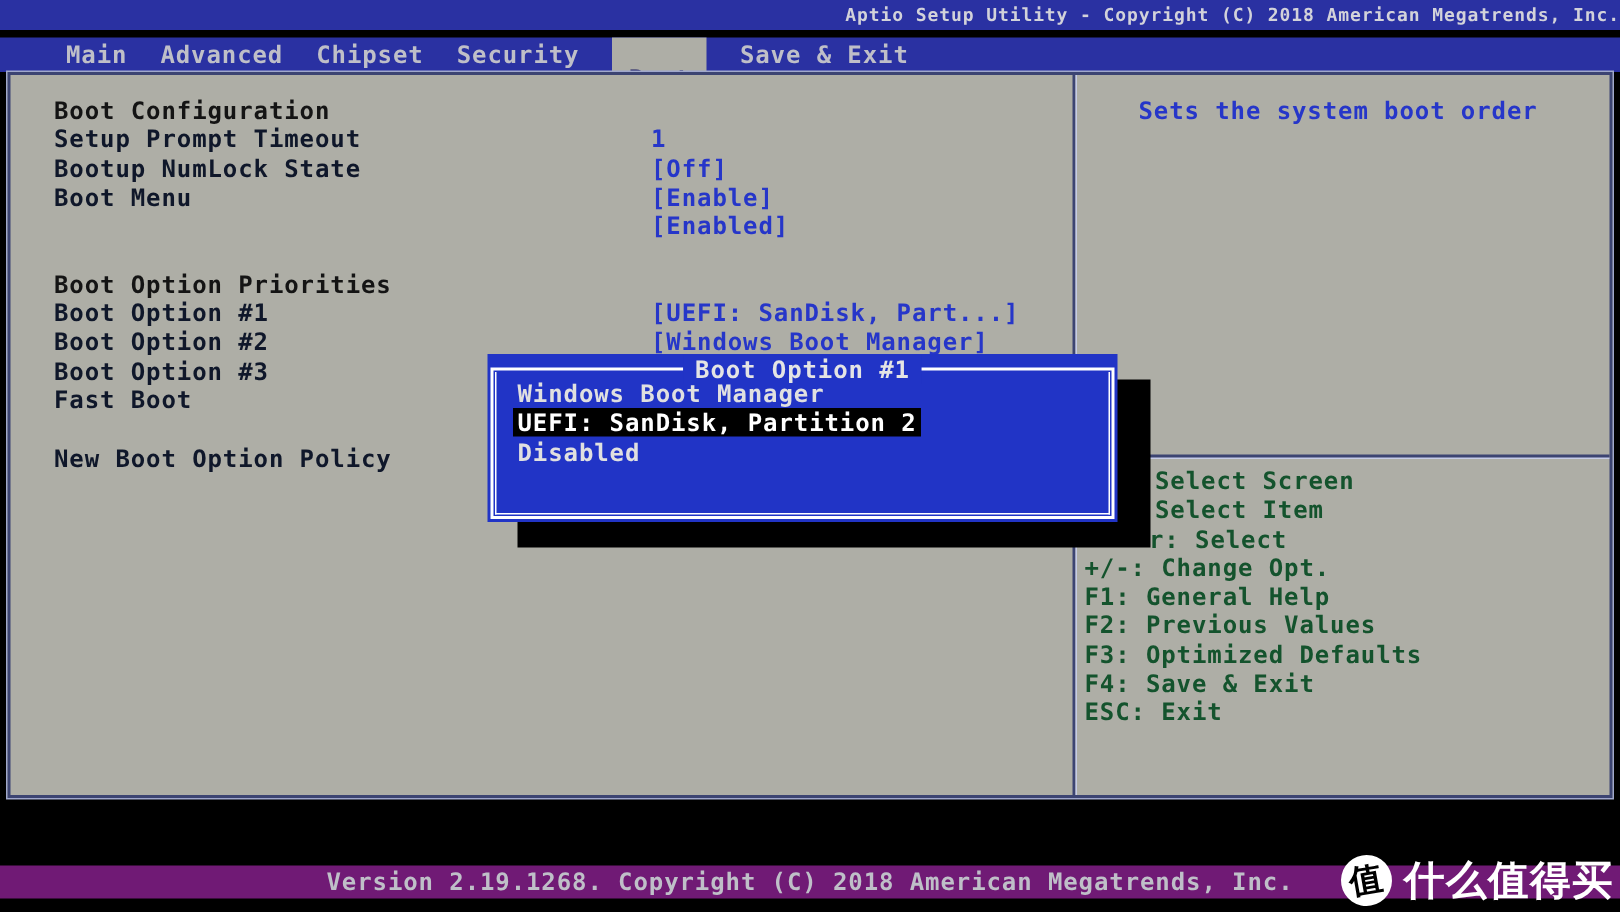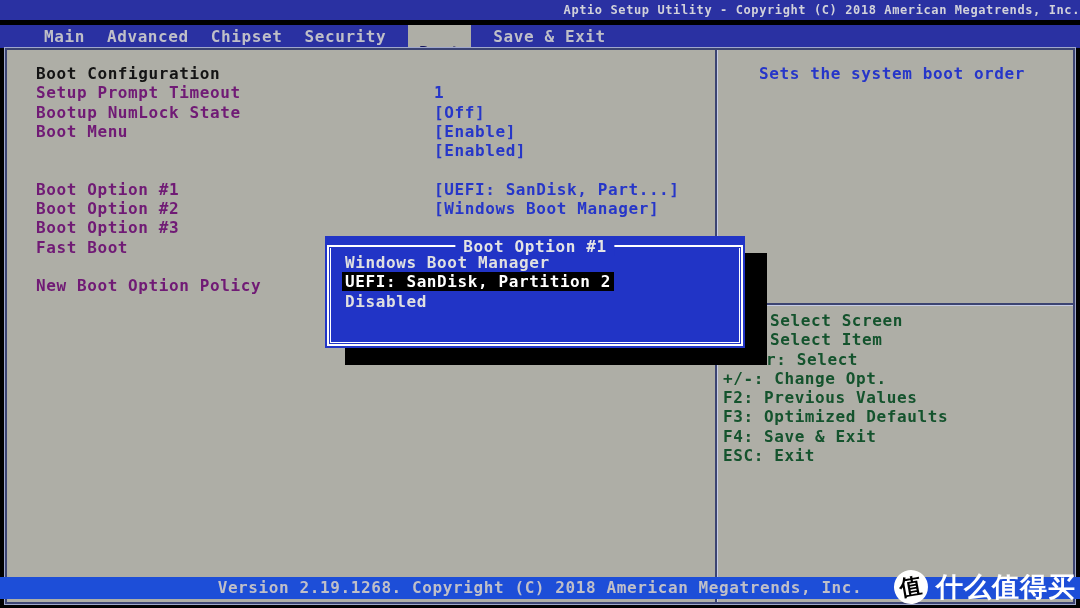--- a/index.html
+++ b/index.html
@@ -16,28 +16,28 @@
   }
   .tabbar{
     position:absolute;top:25px;left:0;width:100%;height:23px;background:#2a31a2;
     display:flex;align-items:stretch;padding-left:44px;gap:22px;box-sizing:border-box;
     font-size:16px;color:#bfbfc8;text-align:right;
   }
   .tab{line-height:23px;white-space:nowrap;}
   .tab.selected{background:#aeaea6;color:#16165e;padding:16px 11px;}
   
   .bodyarea{
-    position:absolute;top:48px;left:5px;width:1070px;height:556px;box-sizing:border-box;
+    position:absolute;top:48px;left:5px;width:1070px;height:484px;box-sizing:border-box;
     background:#aeaea6;border:2px solid #3c4472;box-shadow:0 0 0 1px #a0a8cc;
   }
   .vdivider{position:absolute;left:708px;top:0;height:100%;width:2px;background:#3c4472;}
   .vdivider::after{content:"";position:absolute;left:2px;top:0;height:100%;width:1px;background:#c6cce6;}
   .rows{position:absolute;top:14px;left:0;width:706px;font-size:16px;}
   .row{position:relative;height:19.3px;white-space:nowrap;}
-  .row .lbl{margin-left:29px;color:#701a75;}
+  .row .lbl{margin-left:29px;color:#0f172a;}
   .row.section .lbl{color:#141414;}
   .row .val{position:absolute;left:427px;top:0;color:#2636c9;}
   
   .help{position:absolute;left:711px;top:0;right:0;bottom:0;font-size:16px;}
   .help-desc{position:absolute;top:14px;left:5px;color:#2636c9;white-space:nowrap;margin-left:36px;}
   .hdivider{position:absolute;top:253px;left:0;width:100%;height:2px;background:#3c4472;border-bottom:1px solid #c6cce6;}
   .keys{position:absolute;top:261px;left:5px;margin:0;padding:0;list-style:none;color:#14532d;}
   .keys li{height:19.3px;white-space:nowrap;}
   .keys li:nth-child(1),.keys li:nth-child(2){margin-left:47px;}
   .keys li:nth-child(3){margin-left:43px;}
@@ -48,21 +48,21 @@
   .popup-frame-inner{position:absolute;left:1px;right:1px;top:1px;bottom:1px;border:1px solid #fff;border-top:none;}
   .popup-title{
     position:absolute;top:1px;left:50%;transform:translateX(-50%);
     background:#2134c6;padding:0 8px;font-size:16px;color:#e4e4e4;z-index:7;white-space:nowrap;
   }
   .popup-opts{position:absolute;top:17px;left:20px;right:6px;z-index:7;font-size:16px;color:#e0e0e0;}
   .popup-opt{height:19.3px;white-space:nowrap;}
   .popup-opt .sel{background:#000;color:#fff;padding:0 3px;margin-left:-3px;}
   
   .footerbar{
-    position:absolute;top:577px;left:0;width:100%;height:22px;background:#1d4ed8;
+    position:absolute;top:577px;left:0;width:100%;height:22px;background:#701a75;
     color:#bfbfc8;font-size:16px;line-height:22px;text-align:center;white-space:nowrap;
   }
   
   .wm{position:absolute;right:2px;top:566px;height:42px;display:flex;align-items:center;z-index:10;}
   .wm-badge{
     width:34px;height:34px;border-radius:50%;background:#fff;color:#000;
     display:flex;align-items:center;justify-content:center;
     font-size:22px;font-family:"DejaVu Sans",sans-serif;font-weight:bold;
     transform:rotate(-10deg);flex:0 0 auto;
   }
@@ -88,36 +88,38 @@
     </div>
 
   <div class="bodyarea">
     <div class="rows" id="rows">
         <div class="row section"><span class="lbl">Boot Configuration</span></div>
         <div class="row"><span class="lbl">Setup Prompt Timeout</span><span class="val">1</span></div>
         <div class="row"><span class="lbl">Bootup NumLock State</span><span class="val">[Off]</span></div>
         <div class="row"><span class="lbl">Boot Menu</span><span class="val">[Enable]</span></div>
         <div class="row"><span class="val">[Enabled]</span></div>
         <div class="row"></div>
+        <div class="row section"><span class="lbl">Boot Option Priorities</span></div>
         <div class="row"><span class="lbl">Boot Option #1</span><span class="val">[UEFI: SanDisk, Part...]</span></div>
         <div class="row"><span class="lbl">Boot Option #2</span><span class="val">[Windows Boot Manager]</span></div>
         <div class="row"><span class="lbl">Boot Option #3</span></div>
         <div class="row"><span class="lbl">Fast Boot</span></div>
         <div class="row"></div>
         <div class="row"><span class="lbl">New Boot Option Policy</span></div>
       </div>
     <div class="vdivider"></div>
     <div class="help">
       <div class="help-desc">Sets the system boot order</div>
       <div class="hdivider"></div>
       <ul class="keys" id="keys">
           <li>Select Screen</li>
           <li>Select Item</li>
           <li>r: Select</li>
           <li>+/-: Change Opt.</li>
+          <li>F1: General Help</li>
           <li>F2: Previous Values</li>
           <li>F3: Optimized Defaults</li>
           <li>F4: Save &amp; Exit</li>
           <li>ESC: Exit</li>
         </ul>
     </div>
   </div>
 
   <div class="popup-shadow"></div>
   <div class="popup">

